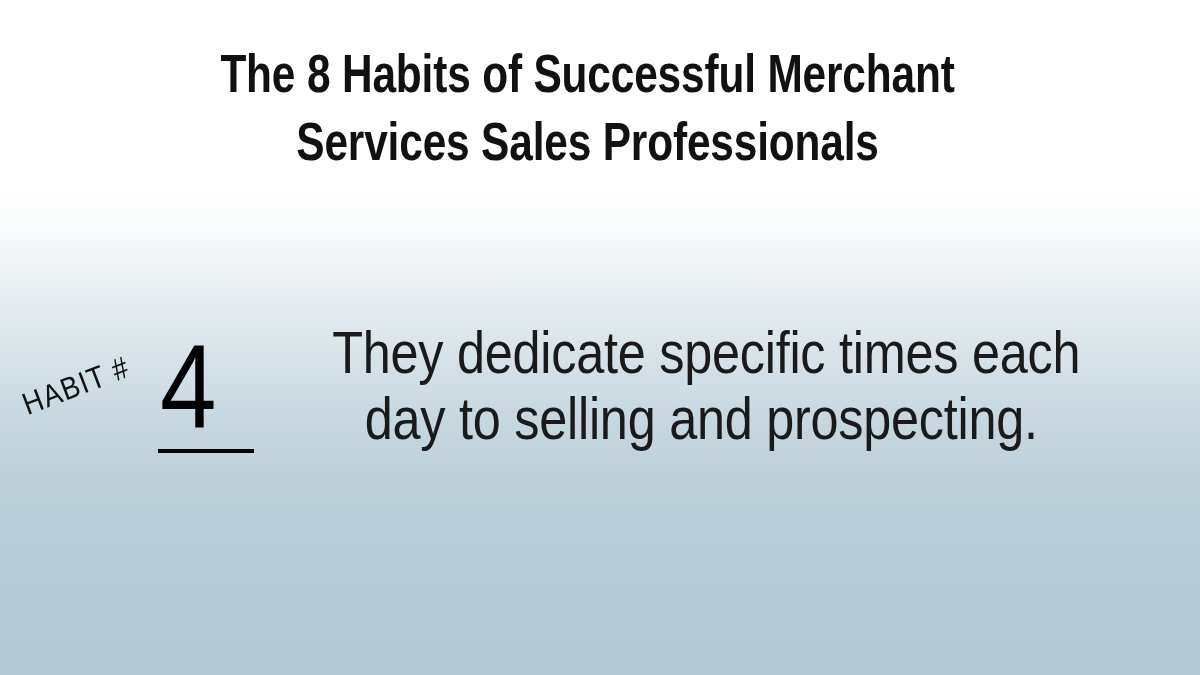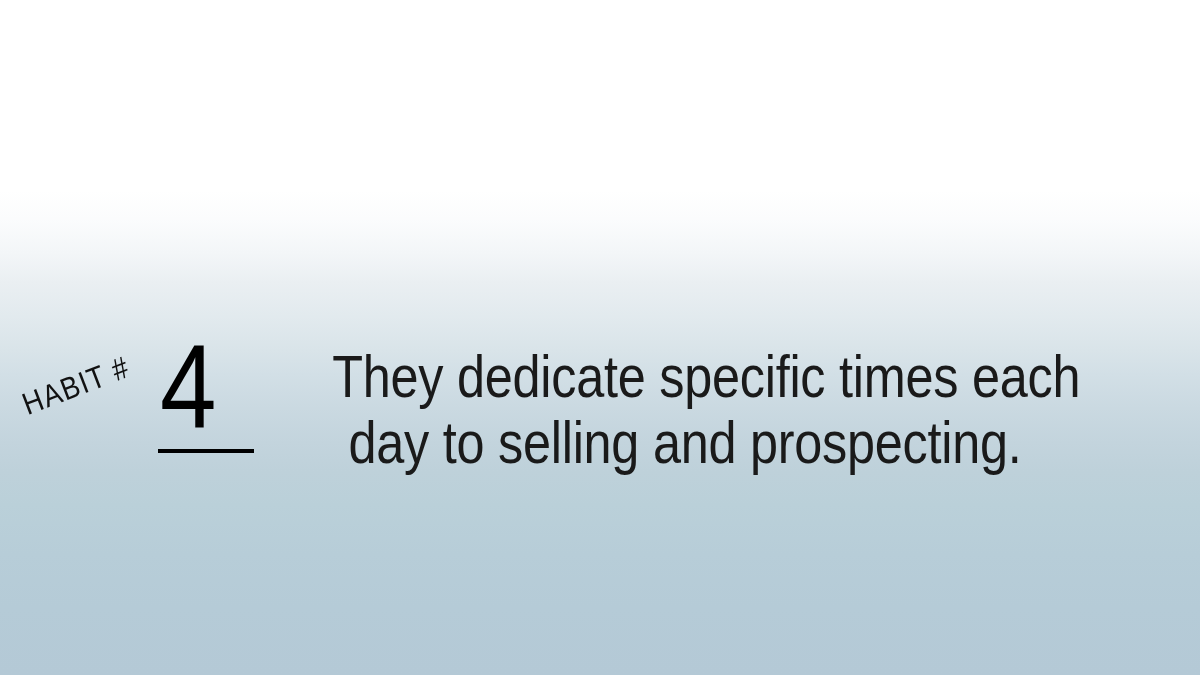--- a/index.html
+++ b/index.html
@@ -106,23 +106,23 @@
     top: 149px;
     width: 96px;
     height: 4px;
     background: #000000;
   }
 
   
   .statement {
     position: absolute;
     left: 265px;
-    top: 344px;
+    top: 320px;
     width: 840px;
-    text-align: center;
+    text-align: right;
     z-index: 6;
   }
   .statement-line {
     display: block;
     color: #1a1a1a;
     font-weight: 300;
     font-size: 60px;
     line-height: 66px;
     letter-spacing: -0.3px;
     transform: scaleX(0.84);
@@ -131,20 +131,24 @@
   }
 </style>
 </head>
 <body>
 
 <div id="slide">
 
   <div class="bg-top"></div>
   <div class="bg-gradient"></div>
 
+  <div class="title-block">
+    <span class="title-line">The 8 Habits of Successful Merchant</span>
+    <span class="title-line">Services Sales Professionals</span>
+  </div>
 
   <div class="habit-marker">
     <span class="habit-word">HABIT #</span>
     <span class="habit-number">4</span>
     <span class="habit-rule"></span>
   </div>
 
   <div class="statement">
     <span class="statement-line">They dedicate specific times each</span>
     <span class="statement-line">day to selling and prospecting.</span>

